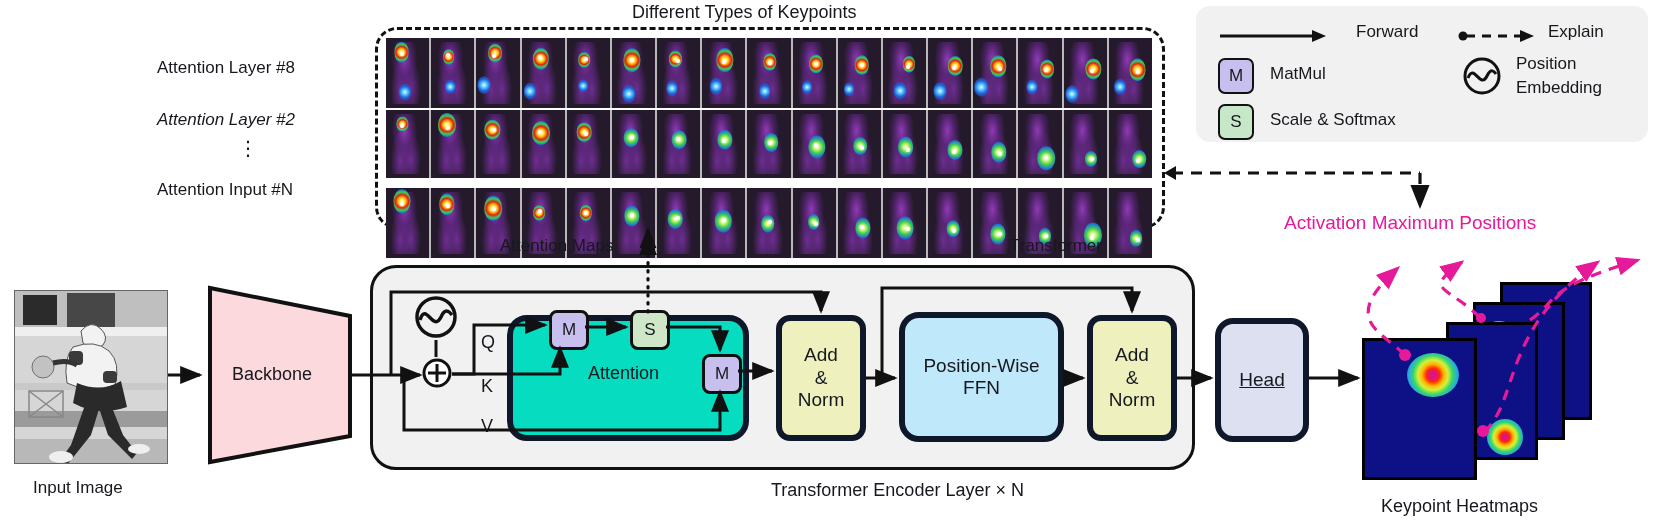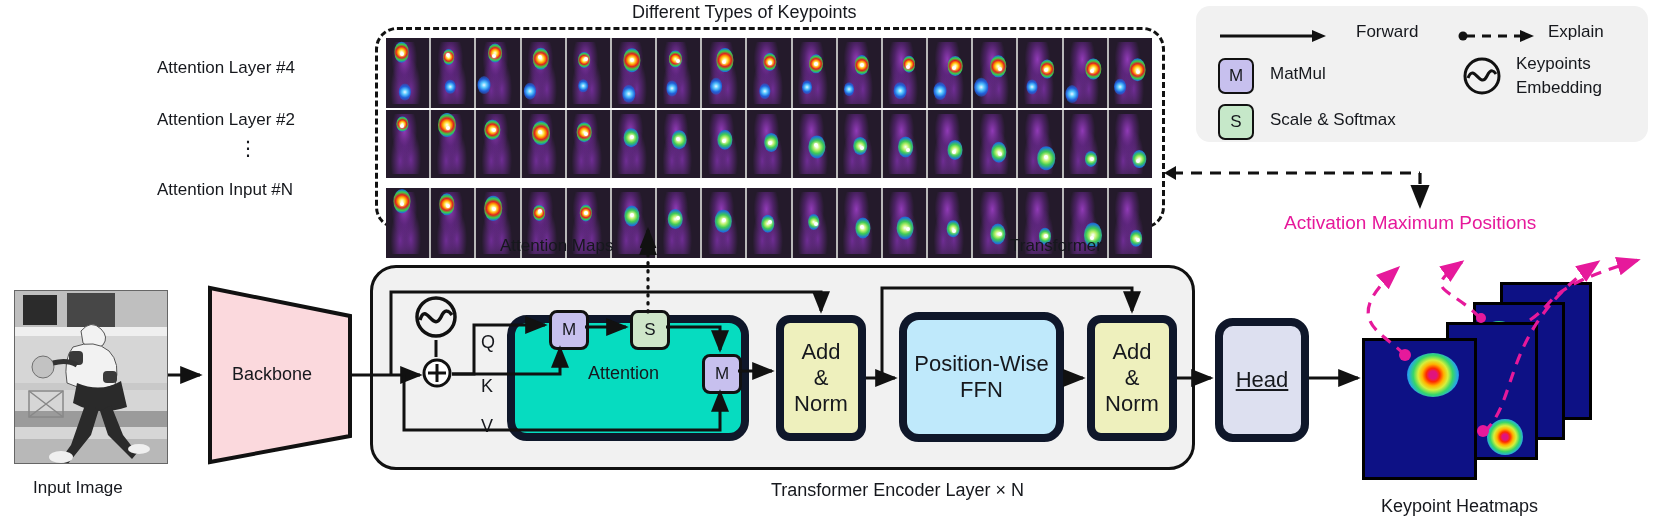--- a/index.html
+++ b/index.html
@@ -26,23 +26,23 @@
   
   #legend{left:1196px;top:6px;width:452px;height:136px;background:#f1f1f1;border-radius:14px;}
   .lg-txt{font-size:17px;color:#16181d;}
   .chip{width:32px;height:32px;border:2.5px solid #111;border-radius:7px;
         display:flex;align-items:center;justify-content:center;font-size:17px;color:#16181d;}
   .chip.m{background:#c7c0ee;} .chip.s{background:#c6e8c9;}
 
   
   #encoder-outer{left:370px;top:265px;width:825px;height:205px;background:#f1f1f1;
      border:3px solid #111;border-radius:26px;box-sizing:border-box;}
-  .rbox{position:absolute;border:8px solid #0f172a;border-radius:14px;box-sizing:border-box;
+  .rbox{position:absolute;border:6px solid #0f172a;border-radius:14px;box-sizing:border-box;
         display:flex;align-items:center;justify-content:center;text-align:center;
-        font-size:22px;color:#16181d;line-height:1.18;}
+        font-size:19px;color:#16181d;line-height:1.18;}
   #attn-box{background:#06dcc0;border-radius:20px;}
   .addnorm{background:#eef0bd;}
   #ffn-box{background:#bfe9fb;}
   #head-box{background:#dde0f0;text-decoration:underline;}
 
   .mini{position:absolute;width:34px;height:34px;border:3px solid #111;border-radius:8px;
         display:flex;align-items:center;justify-content:center;font-size:17px;color:#16181d;}
   .mini.m{background:#c7c0ee;} .mini.s{background:#cfe6c9;}
 
   
@@ -56,22 +56,22 @@
 
   
   #inimg{left:14px;top:290px;width:152px;height:172px;border:1px solid #666;overflow:hidden;
      background:linear-gradient(180deg,#e9e9e9 0%,#dcdcdc 20%,#bdbdbd 42%,#9f9f9f 62%,#cfcfcf 78%,#b0b0b0 100%);}
 </style>
 </head>
 <body>
 
 <div class="abs lbl lbl-b" style="left:632px;top:2px;">Different Types of Keypoints</div>
 
-<div class="abs lbl" style="left:157px;top:58px;">Attention Layer #4</div>
-<div class="abs lbl" style="left:157px;top:110px;">Attention Layer #2</div>
+<div class="abs lbl" style="left:157px;top:58px;">Attention Layer #8</div>
+<div class="abs lbl" style="left:157px;top:110px;font-style:italic;">Attention Layer #2</div>
 <div class="abs lbl" style="left:238px;top:136px;font-size:20px;">⋮</div>
 <div class="abs lbl" style="left:157px;top:180px;">Attention Input #N</div>
 
 <div class="abs" id="amaps-box">
   <div class="amap-grid" id="grid-r1" style="left: 8px; top: 8px; width: 766px; height: 70px; grid-template-columns: repeat(17, 1fr);">
       <div class="amap-cell">
         <div class="body"></div>
         <div class="blob hot" style="left: 35.9706%; top: 20.3941%; width: 34.6767%; height: 29.4752%; transform: translate(-50%, -50%);"></div>
         <div class="blob cool" style="left: 43.6644%; top: 76.755%; width: 28.3504%; height: 24.0979%; transform: translate(-50%, -50%);"></div>
         <div style="position: absolute; width: 4px; height: 4px; border-radius: 50%; background: rgb(255, 255, 255); box-shadow: rgb(255, 255, 255) 0px 0px 3px; left: 32%; top: 20%;"></div>
@@ -371,21 +371,21 @@
 
   <div class="abs chip m" style="left:22px;top:52px;">M</div>
   <div class="abs lg-txt" style="left:74px;top:58px;">MatMul</div>
 
   <div class="abs" style="left:266px;top:50px;">
     <svg width="40" height="40" viewBox="0 0 40 40">
       <circle cx="20" cy="20" r="17" fill="none" stroke="#111" stroke-width="3"></circle>
       <path d="M6 22 C12 6, 18 34, 25 20 C29 12, 32 15, 34 18" fill="none" stroke="#111" stroke-width="3"></path>
     </svg>
   </div>
-  <div class="abs lg-txt" style="left:320px;top:48px;">Keypoints</div>
+  <div class="abs lg-txt" style="left:320px;top:48px;">Position</div>
   <div class="abs lg-txt" style="left:320px;top:72px;">Embedding</div>
 
   <div class="abs chip s" style="left:22px;top:98px;">S</div>
   <div class="abs lg-txt" style="left:74px;top:104px;">Scale &amp; Softmax</div>
 </div>
 
 <div class="abs" id="inimg">
   <svg width="152" height="172" viewBox="0 0 152 172">
     <rect width="152" height="172" fill="#d6d6d6"></rect>
     <rect x="0" y="0" width="152" height="36" fill="#bfbfbf"></rect>

